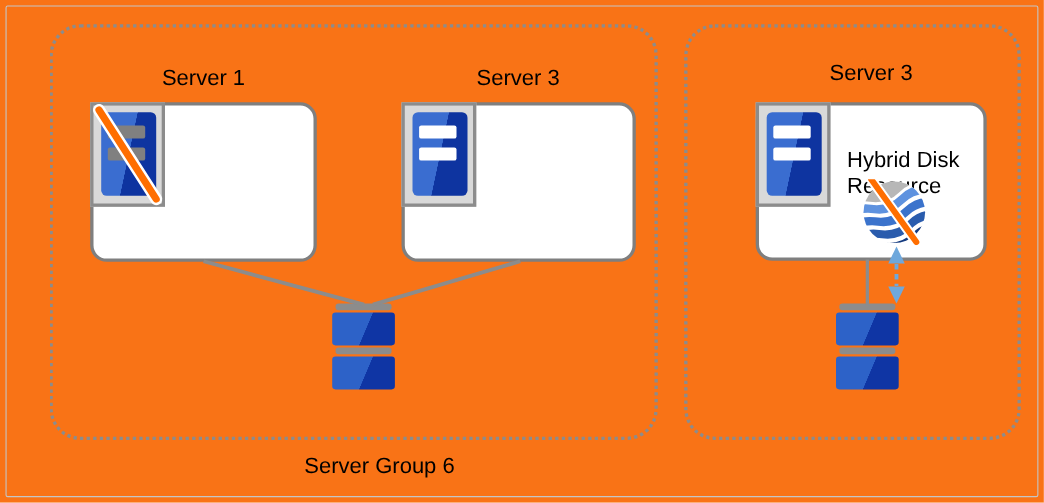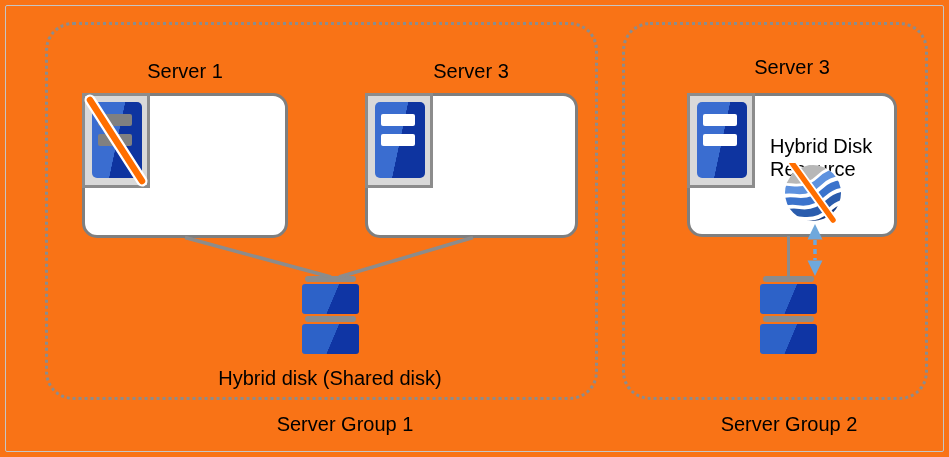--- a/index.html
+++ b/index.html
@@ -124,17 +124,15 @@
     <div class="disk-bar"></div>
     <div class="disk-block"></div>
   </div>
   <div class="disk" style="left:760px;top:276px;">
     <div class="disk-bar"></div>
     <div class="disk-block"></div>
     <div class="disk-bar"></div>
     <div class="disk-block"></div>
   </div>
 
-  <div class="label" style="left:330px;top:367px;">Hybrid disk (Shared disk)</div>
 
-  <div class="label" style="left:345px;top:413px;">Server Group 1</div>
-  <div class="label" style="left:789px;top:413px;">Server Group 2</div>
+  <div class="label" style="left:345px;top:413px;">Server Group 6</div>
 </div>
 
 </body></html>

